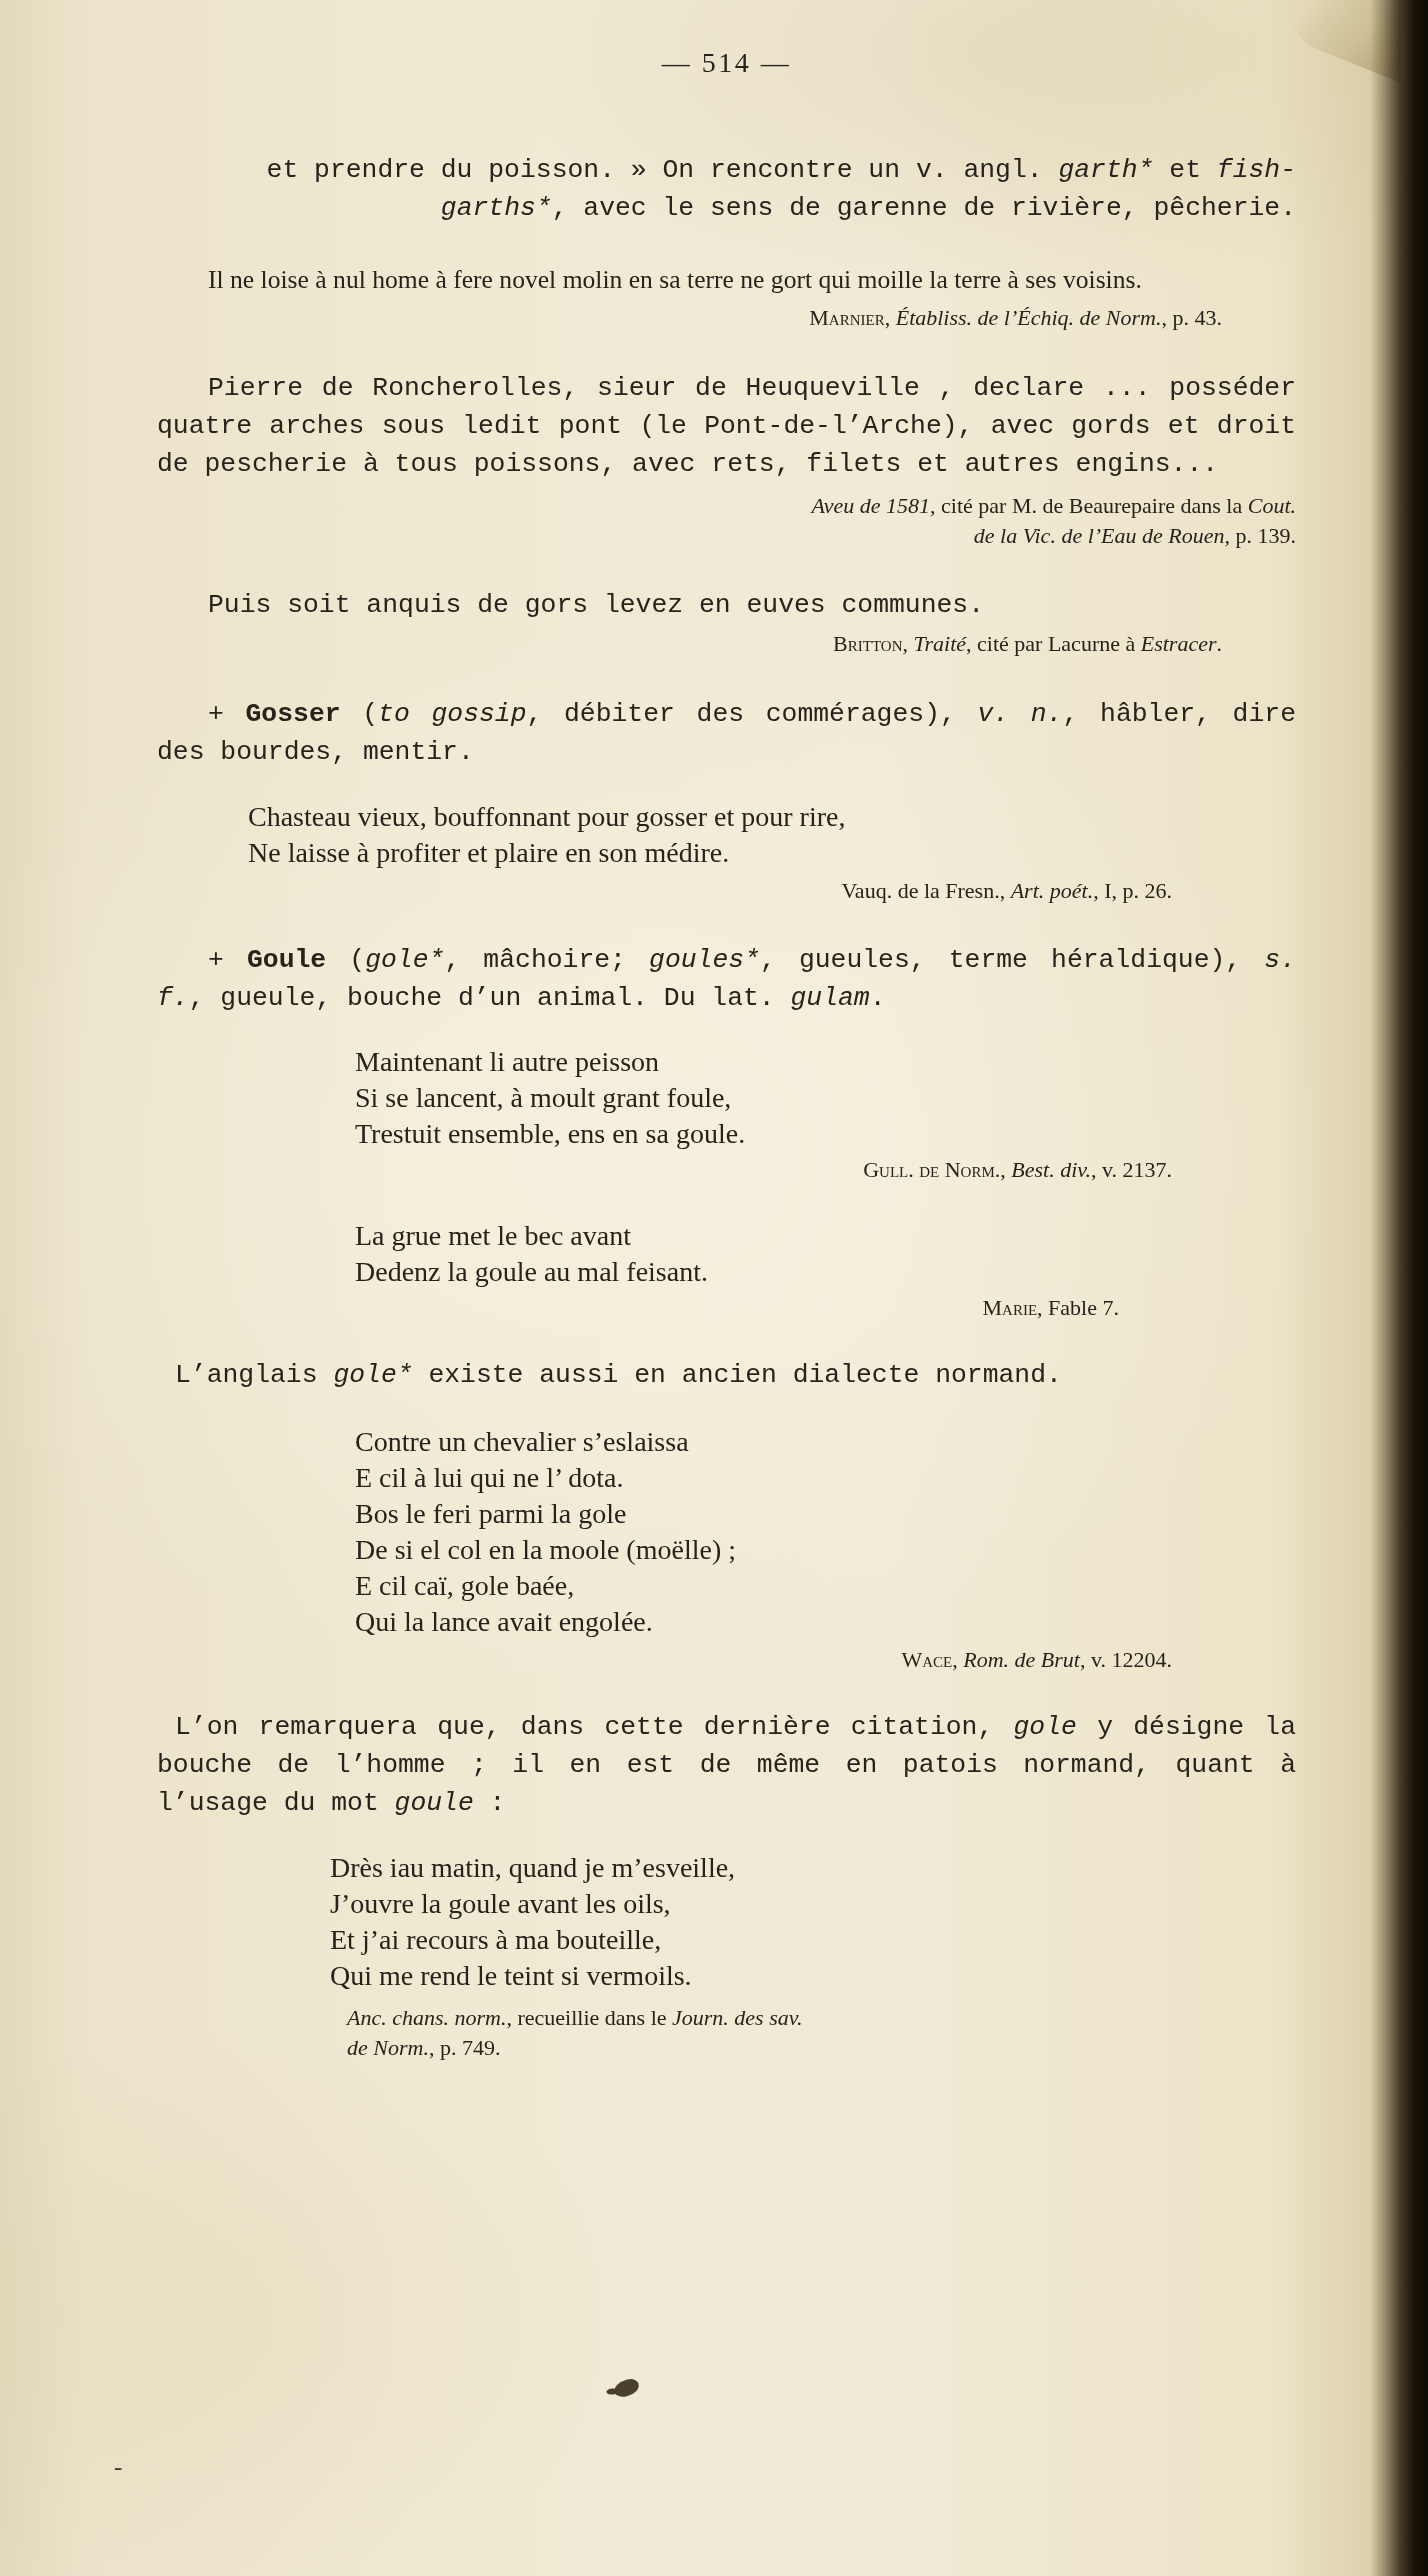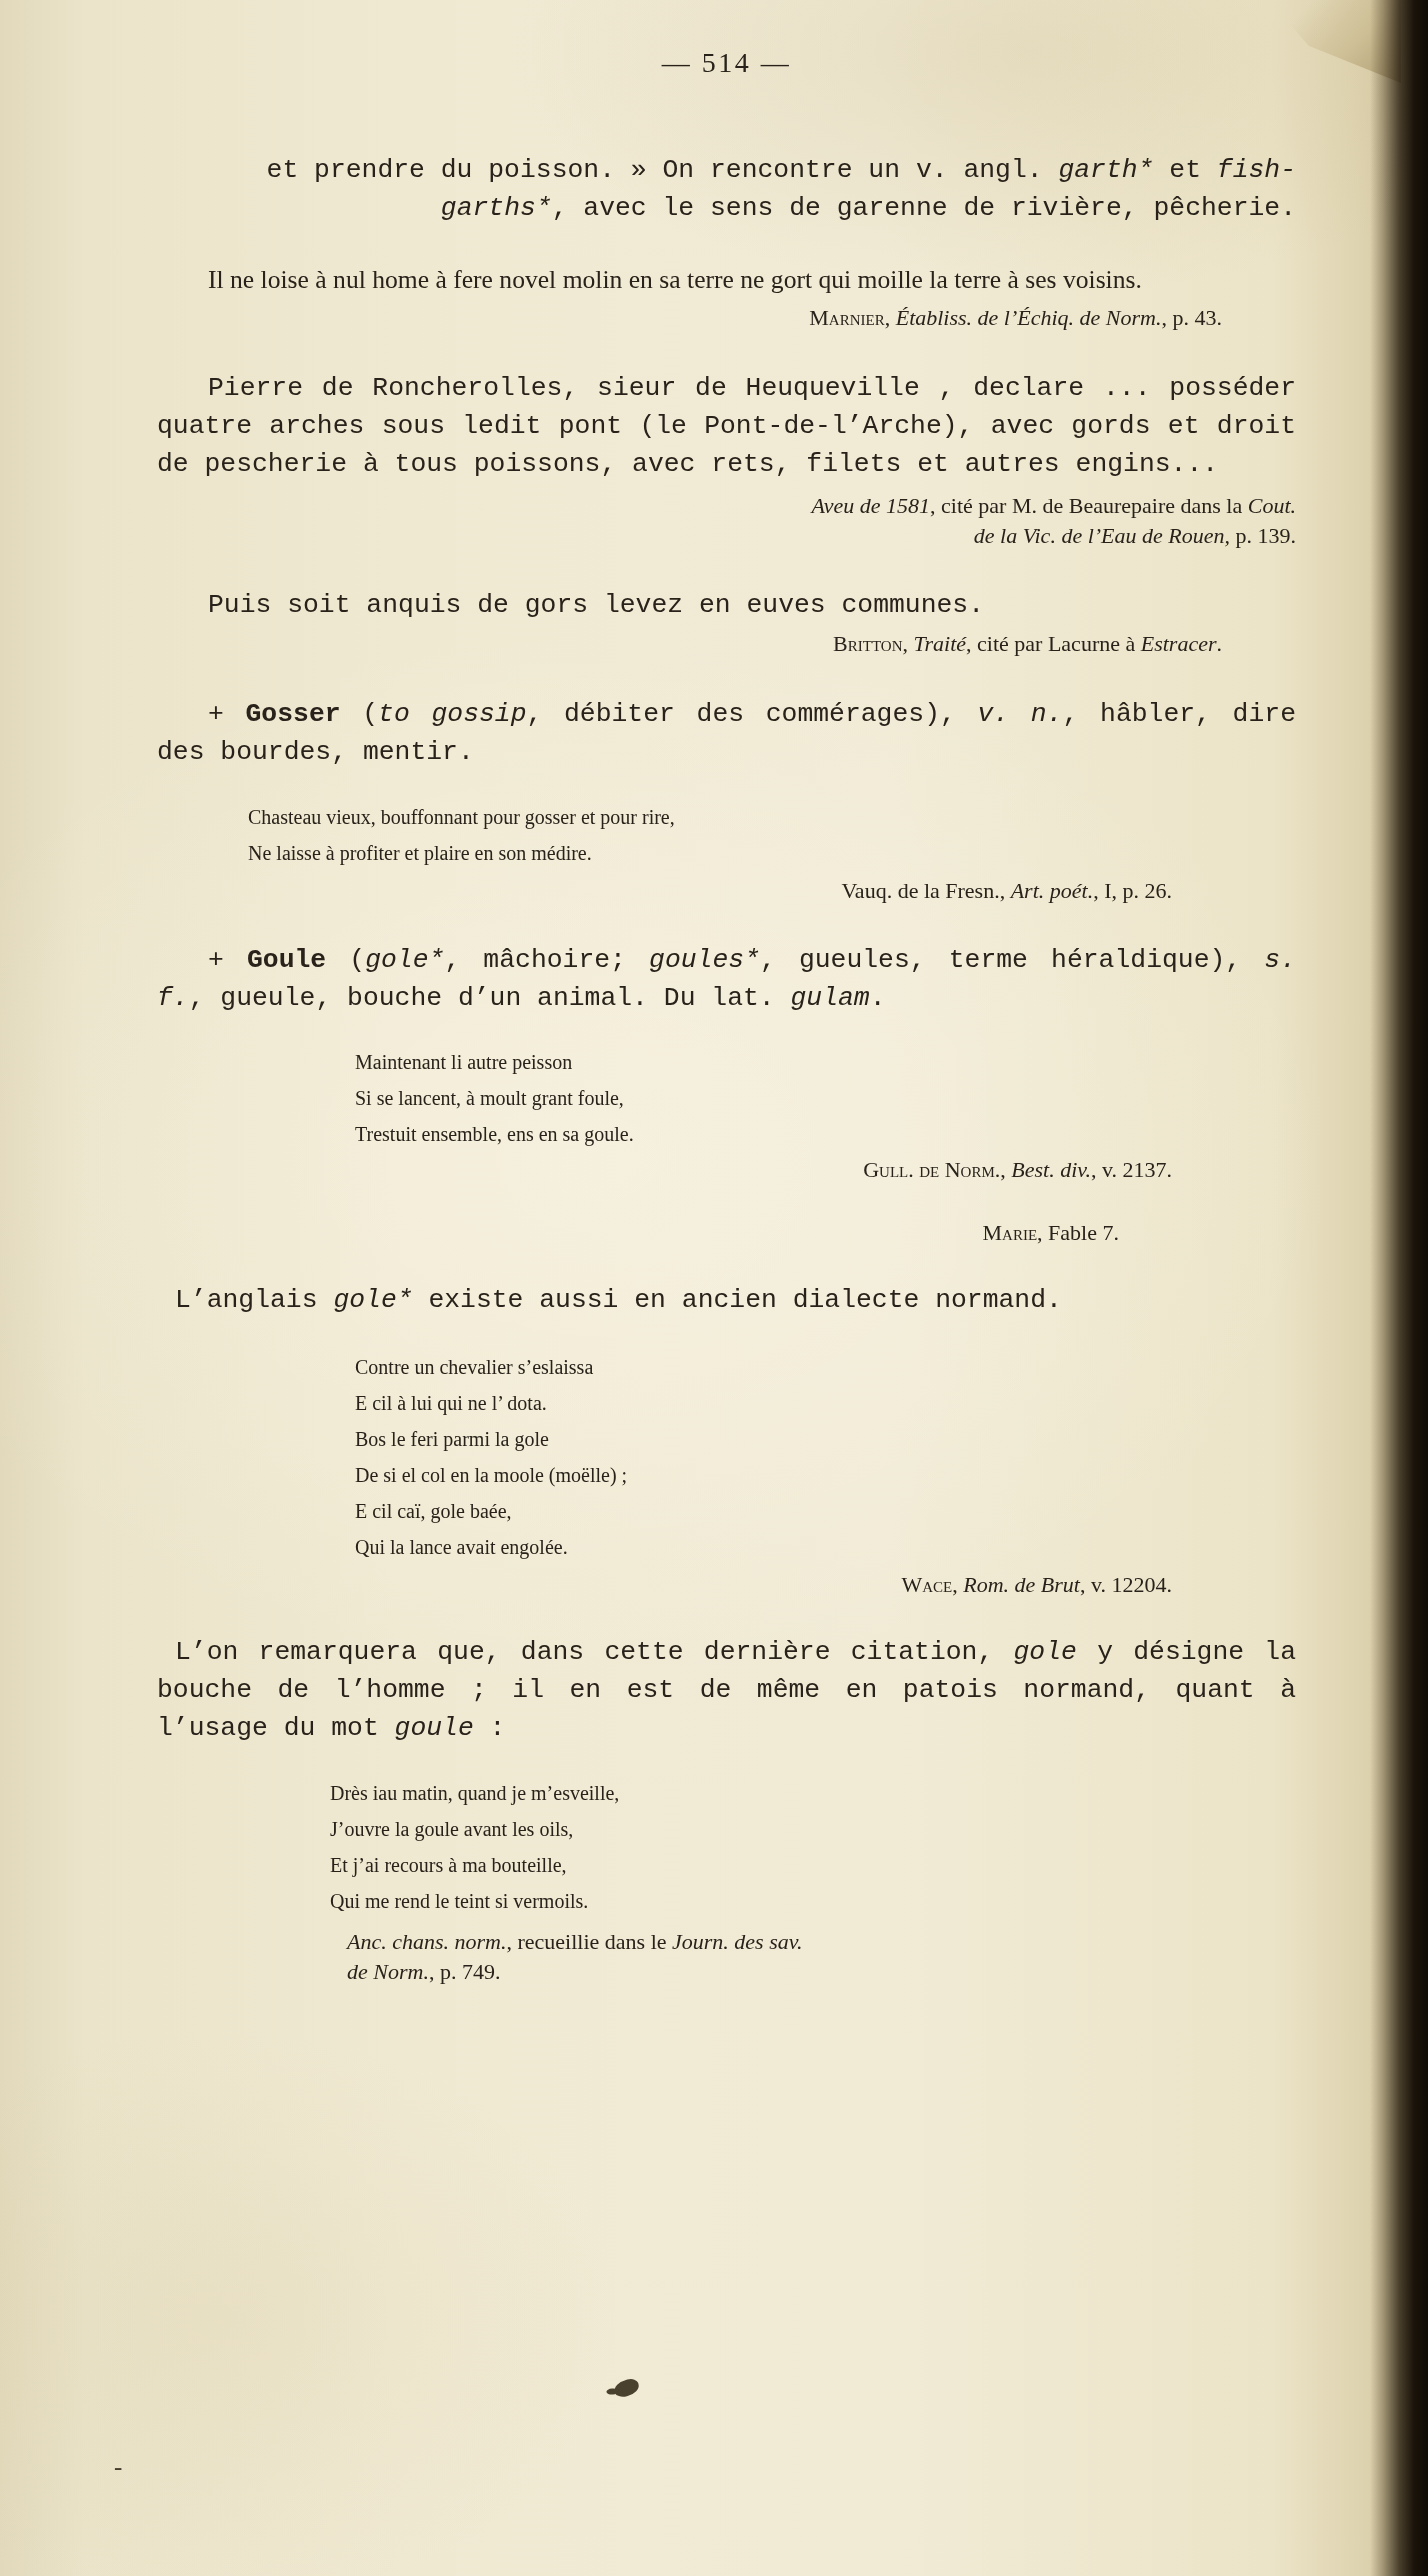--- a/index.html
+++ b/index.html
@@ -33,21 +33,21 @@
 
   .pagenum { text-align:center; font-size:28px; line-height:36px; letter-spacing:2.5px; margin-bottom:70px; }
 
   .body { font-size:26.4px; line-height:38px; text-align:justify;font-family:Liberation Mono, monospace; }
   .indent { text-indent:51px; }
   .smallindent { text-indent:18px; }
   .noindent { text-indent:0; }
 
   .quote-prose { font-size:25.6px; line-height:36px; text-align:justify; text-indent:51px; }
 
-  .verse { font-size:20px; line-height:36px; }
+  .verse { font-size:28px; line-height:36px; }
   .v-chasteau { margin-left:91px; }
   .v-main { margin-left:198px; }
   .v-dres { margin-left:173px; }
 
   .cite { font-size:22px; line-height:30px; }
   .ar { text-align:right; }
   .pr90 { padding-right:74px; }
   .pr150 { padding-right:124px; }
   .pr215 { padding-right:177px; }
   .c2l1 { margin-left:256px; }
@@ -116,20 +116,24 @@
     <p class="body indent mb32"><span>+ </span><b>Goule</b><span> (</span><i>gole*</i><span>, mâchoire; </span><i>goules*</i><span>, gueules, terme héraldique), </span><i>s. f.</i><span>, gueule, bouche d’un animal. Du lat. </span><i>gulam</i><span>.</span></p>
 
     <div class="verse v-main mb4">
       <div>Maintenant li autre peisson</div>
       <div>Si se lancent, à moult grant foule,</div>
       <div>Trestuit ensemble, ens en sa goule.</div>
     </div>
 
     <div class="cite ar pr150 mb40"><span class="sc">Gull. de Norm.</span><span>, </span><i>Best. div.</i><span>, v. 2137.</span></div>
 
+    <div class="verse v-main mb4">
+      <div>La grue met le bec avant</div>
+      <div>Dedenz la goule au mal feisant.</div>
+    </div>
 
     <div class="cite ar pr215 mb40"><span class="sc">Marie</span><span>, Fable 7.</span></div>
 
     <p class="body smallindent mb36"><span>L’anglais </span><i>gole*</i><span> existe aussi en ancien dialecte normand.</span></p>
 
     <div class="verse v-main mb6">
       <div>Contre un chevalier s’eslaissa</div>
       <div>E cil à lui qui ne l’ dota.</div>
       <div>Bos le feri parmi la gole</div>
       <div>De si el col en la moole (moëlle) ;</div>

